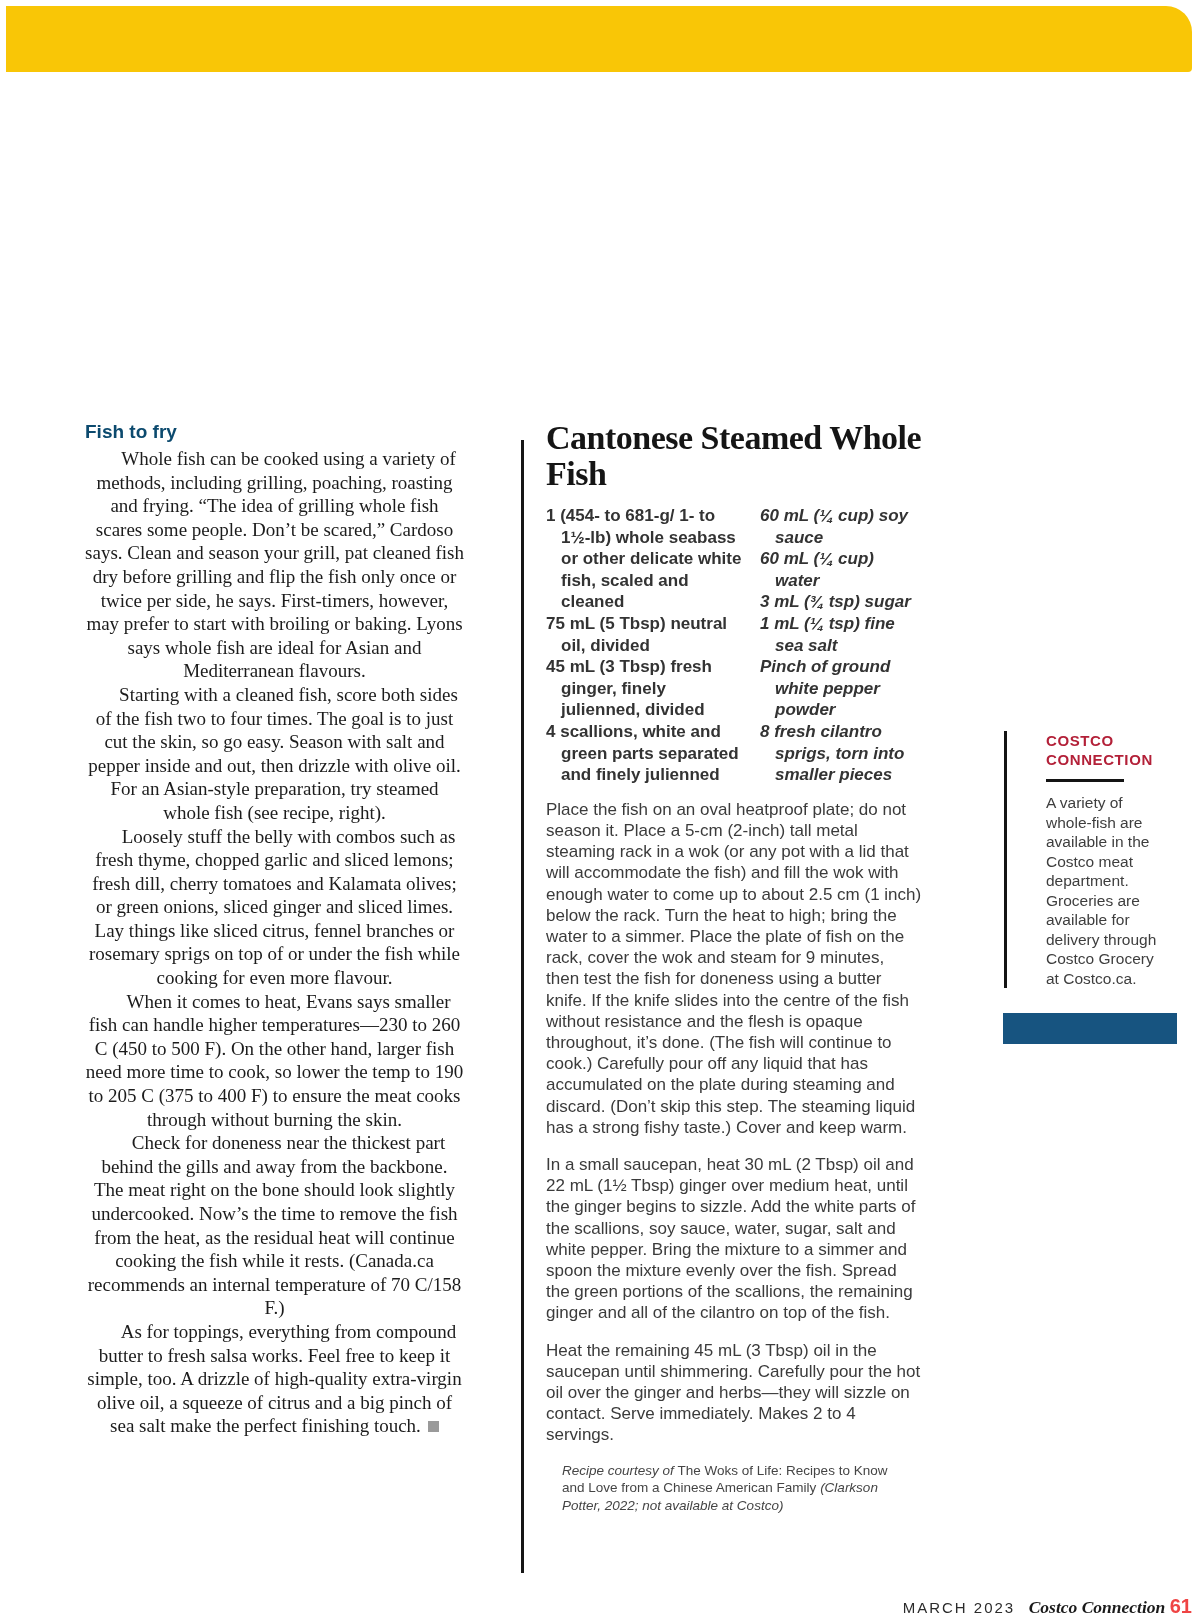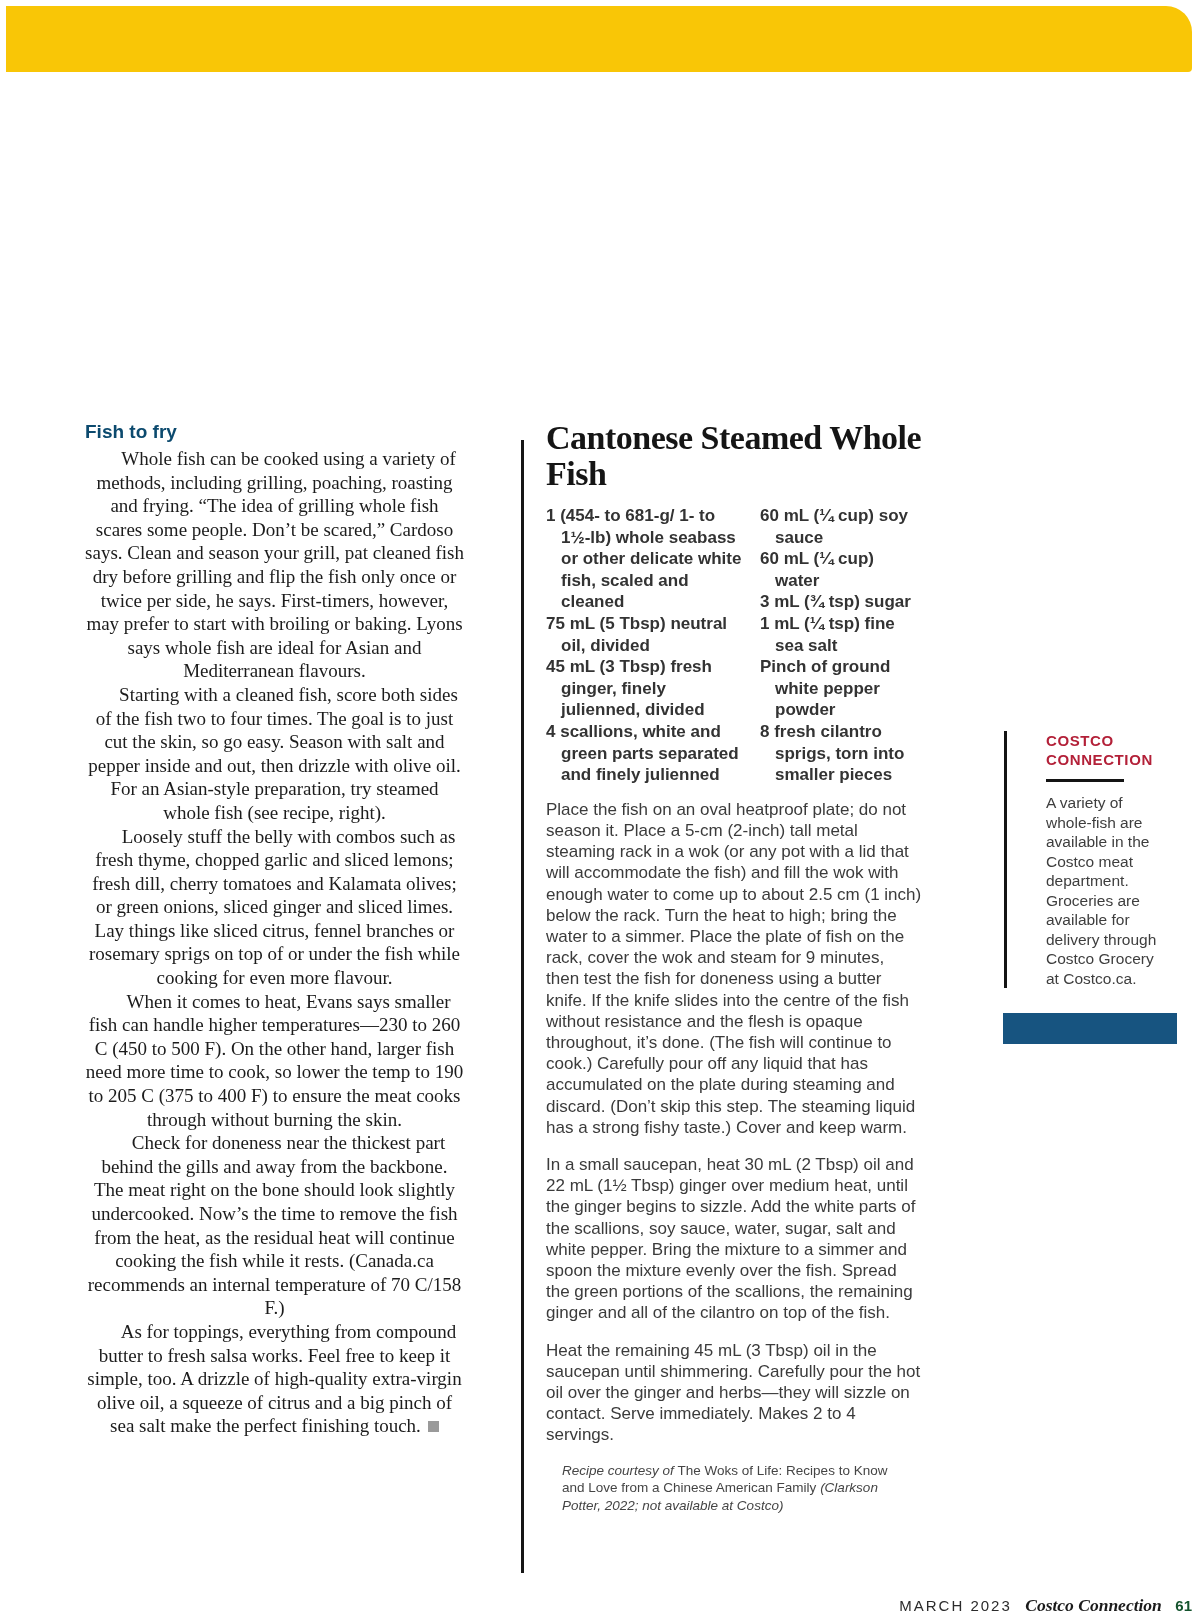--- a/index.html
+++ b/index.html
@@ -58,21 +58,21 @@
     margin:0 0 13px 0;
     font-family:"Liberation Serif", "DejaVu Serif", serif;
     font-size:34px; line-height:36px;
     font-weight:bold; color:#151515;
     letter-spacing:-0.5px;
   }
   .ingredients {
     display:flex; gap:16px; margin-bottom:13px;
   }
   .ing-col-left  { width:198px; }
-  .ing-col-right { width:162px; }
+  .ing-col-right { width:162px;font-style:italic; }
   .ing-item {
     font-family:"Liberation Sans", sans-serif;
     font-size:17px; line-height:21.6px;
     font-weight:bold; color:#333333;
     padding-left:15px; text-indent:-15px;
   }
   .step {
     margin:0 0 16px 0;
     font-family:"Liberation Sans", sans-serif;
     font-size:17px; line-height:21.2px;
@@ -128,22 +128,21 @@
   .footer-issue {
     font-size:15px; letter-spacing:2px; color:#2b2b2b;
   }
   .footer-mag {
     font-family:"Liberation Serif", "DejaVu Serif", serif;
     font-style:italic; font-weight:600;
     font-size:17.5px; color:#1a1a1a;
     margin-left:9px;
   }
   .footer-num {
-    font-size:15px; font-weight:bold; color:#14532d;
-    margin-left:9px;
+    font-size:20px; font-weight:bold; color:#ef4444;
   }
 </style>
 </head>
 <body>
 
 <div class="banner"></div>
 
 <div class="article">
   <h2 class="article-heading">Fish to fry</h2>
   <p>Whole fish can be cooked using a variety of methods, including grilling, poaching, roasting and frying. “The idea of grilling whole fish scares some people. Don’t be scared,” Cardoso says. Clean and season your grill, pat cleaned fish dry before grilling and flip the fish only once or twice per side, he says. First-timers, however, may prefer to start with broiling or baking. Lyons says whole fish are ideal for Asian and Mediterranean flavours.</p>

